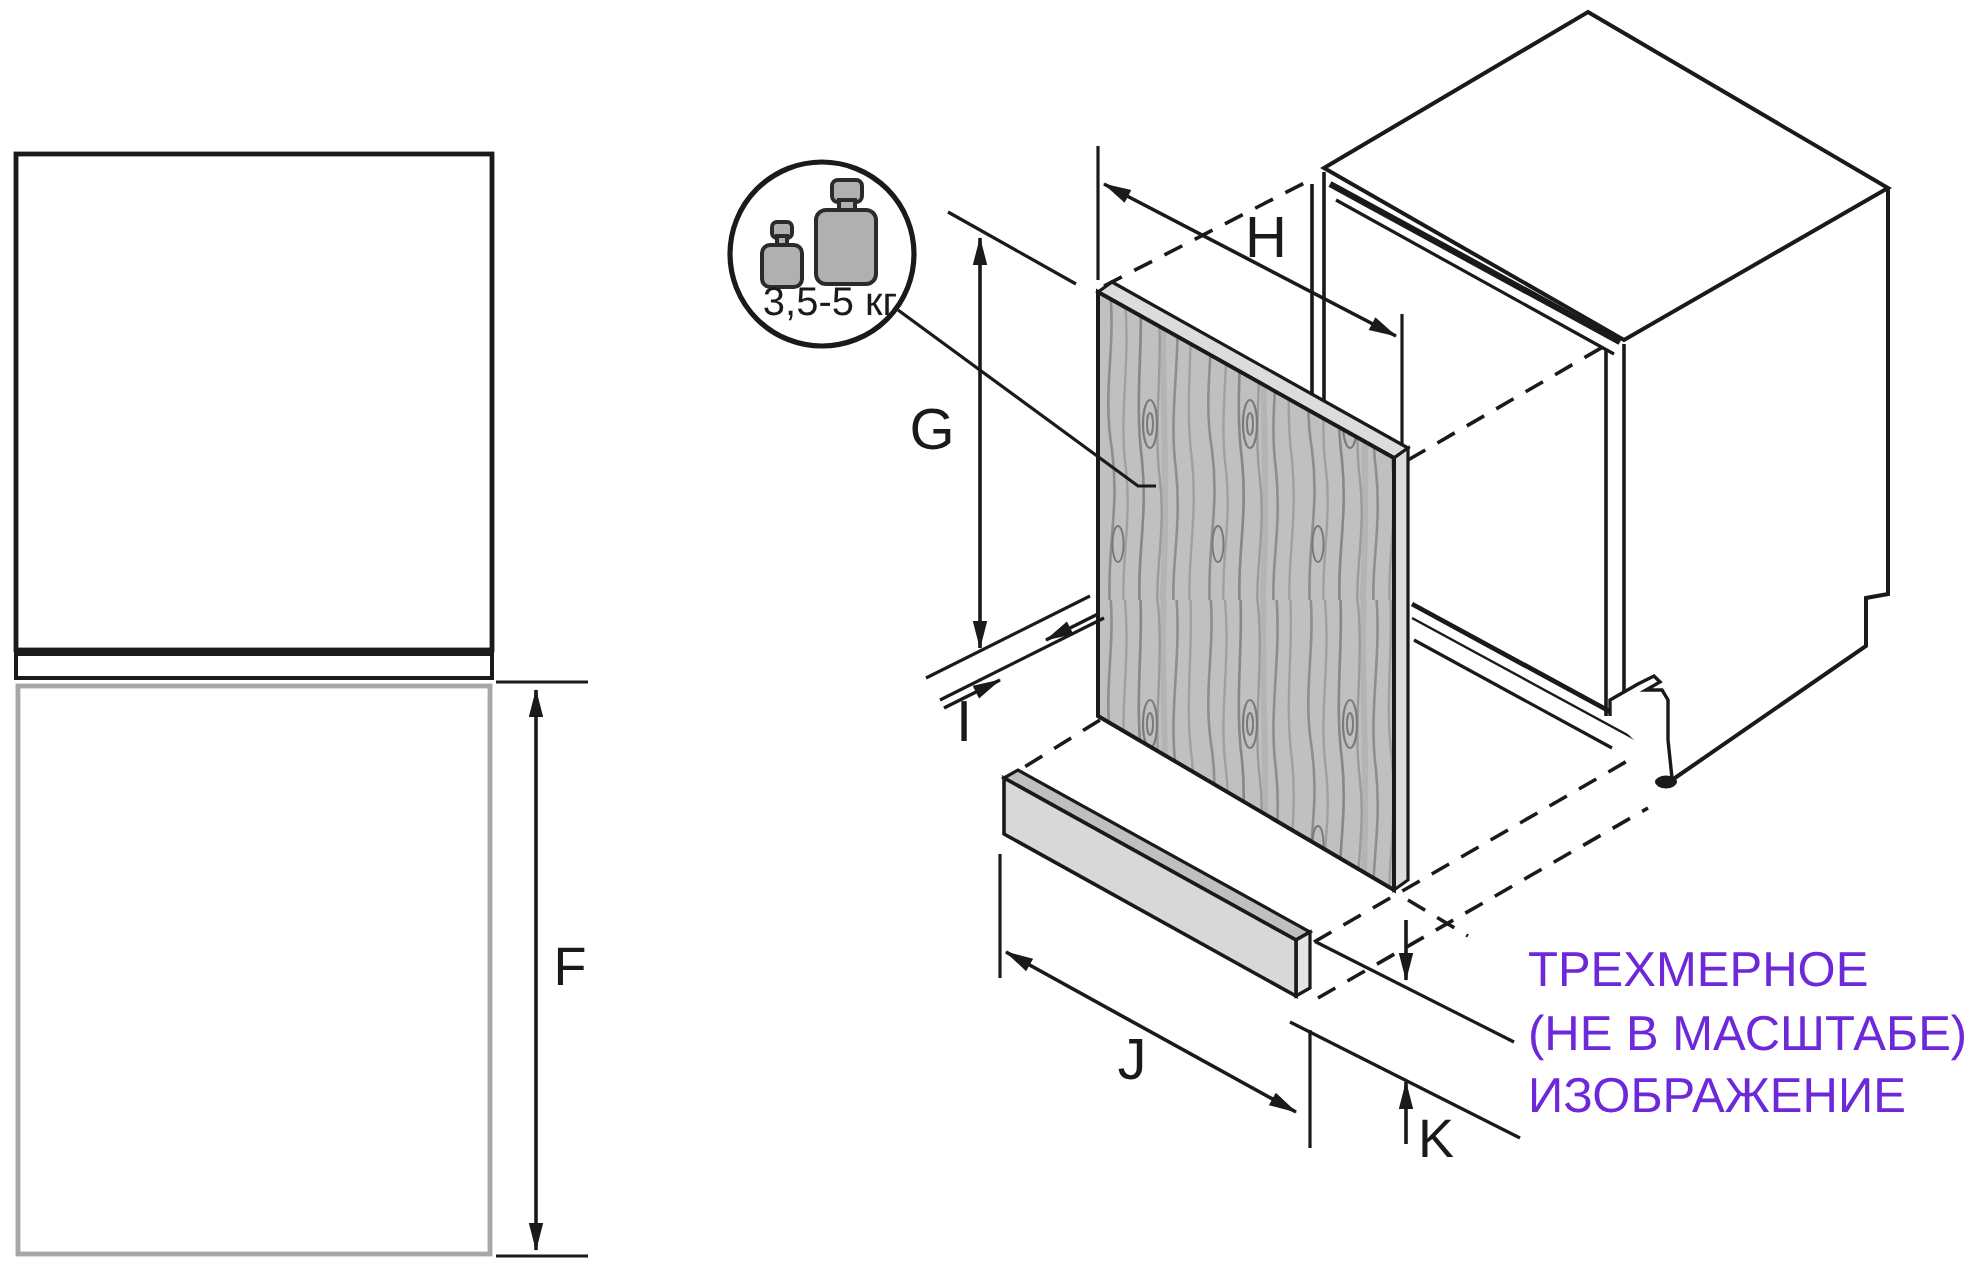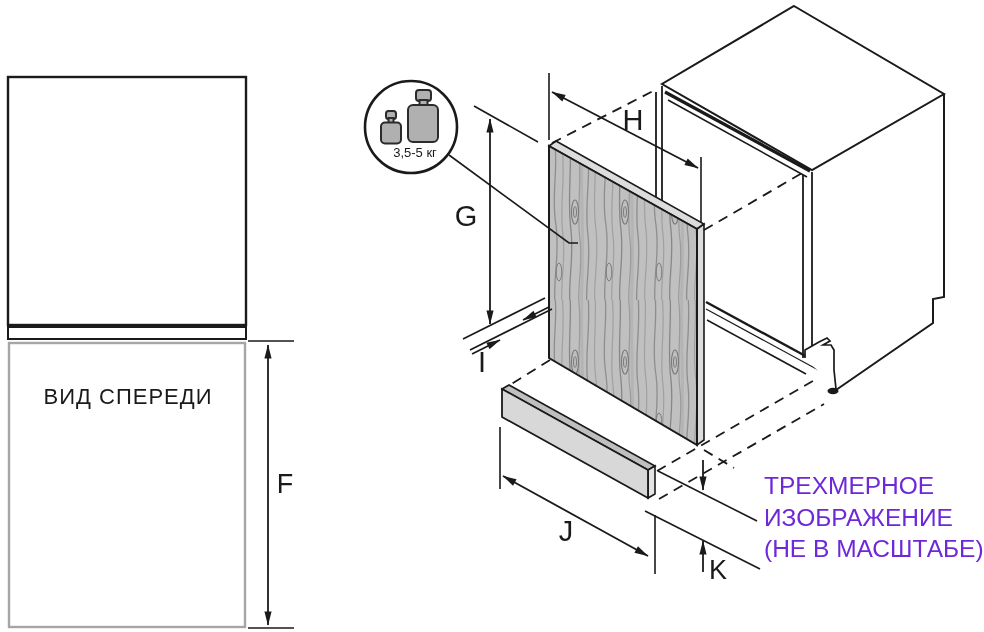--- a/index.html
+++ b/index.html
@@ -8,21 +8,21 @@
   #drawing{position:absolute;left:0;top:0;}
   .lbl{position:absolute;transform:translate(-50%,-50%);color:#1a1a1a;white-space:nowrap;}
   .dim{font-size:29px;}
   .dim-f{left:285px;top:484px;font-size:27px;}
   .dim-g{left:466px;top:216px;}
   .dim-h{left:633px;top:120px;}
   .dim-i{left:482px;top:362px;}
   .dim-j{left:566px;top:531px;}
   .dim-k{left:718px;top:570px;font-size:27px;}
   .front-caption{left:128px;top:397px;font-size:22px;letter-spacing:1px;}
-  .weight-text{left:415px;top:152px;font-size:13px;}
+  .weight-text{left:415px;top:152px;font-size:20px;}
   .note{position:absolute;left:764px;top:470px;font-size:24.5px;line-height:31.5px;color:#6d28d9;}
 </style>
 </head>
 <body>
 
 <div id="stage">
 
   <svg id="drawing" width="984" height="632" viewBox="0 0 984 632">
     <defs>
       <marker id="mE" markerUnits="userSpaceOnUse" markerWidth="16" markerHeight="10" refX="14.5" refY="5" orient="auto">
@@ -137,29 +137,28 @@
         <rect x="381" y="122.5" width="20" height="21" rx="4"></rect>
       </g>
       <g fill="#b0b0b0" stroke="#2b2b2b" stroke-width="2">
         <rect x="416" y="90" width="15" height="11" rx="3"></rect>
         <rect x="419.5" y="100" width="8" height="7"></rect>
         <rect x="408" y="105" width="30" height="37" rx="5"></rect>
       </g>
     </g>
   </svg>
 
-  <div class="lbl front-caption">ВИД СПЕРЕДИ</div>
   <div class="lbl weight-text">3,5-5 кг</div>
 
   <div class="lbl dim dim-f">F</div>
   <div class="lbl dim dim-g">G</div>
   <div class="lbl dim dim-h">H</div>
   <div class="lbl dim dim-i">I</div>
   <div class="lbl dim dim-j">J</div>
   <div class="lbl dim dim-k">K</div>
 
   <div class="note">
     <div>ТРЕХМЕРНОЕ</div>
+    <div>(НЕ В МАСШТАБЕ)</div>
     <div>ИЗОБРАЖЕНИЕ</div>
-    <div>(НЕ В МАСШТАБЕ)</div>
   </div>
 
 </div>
 
 </body></html>

